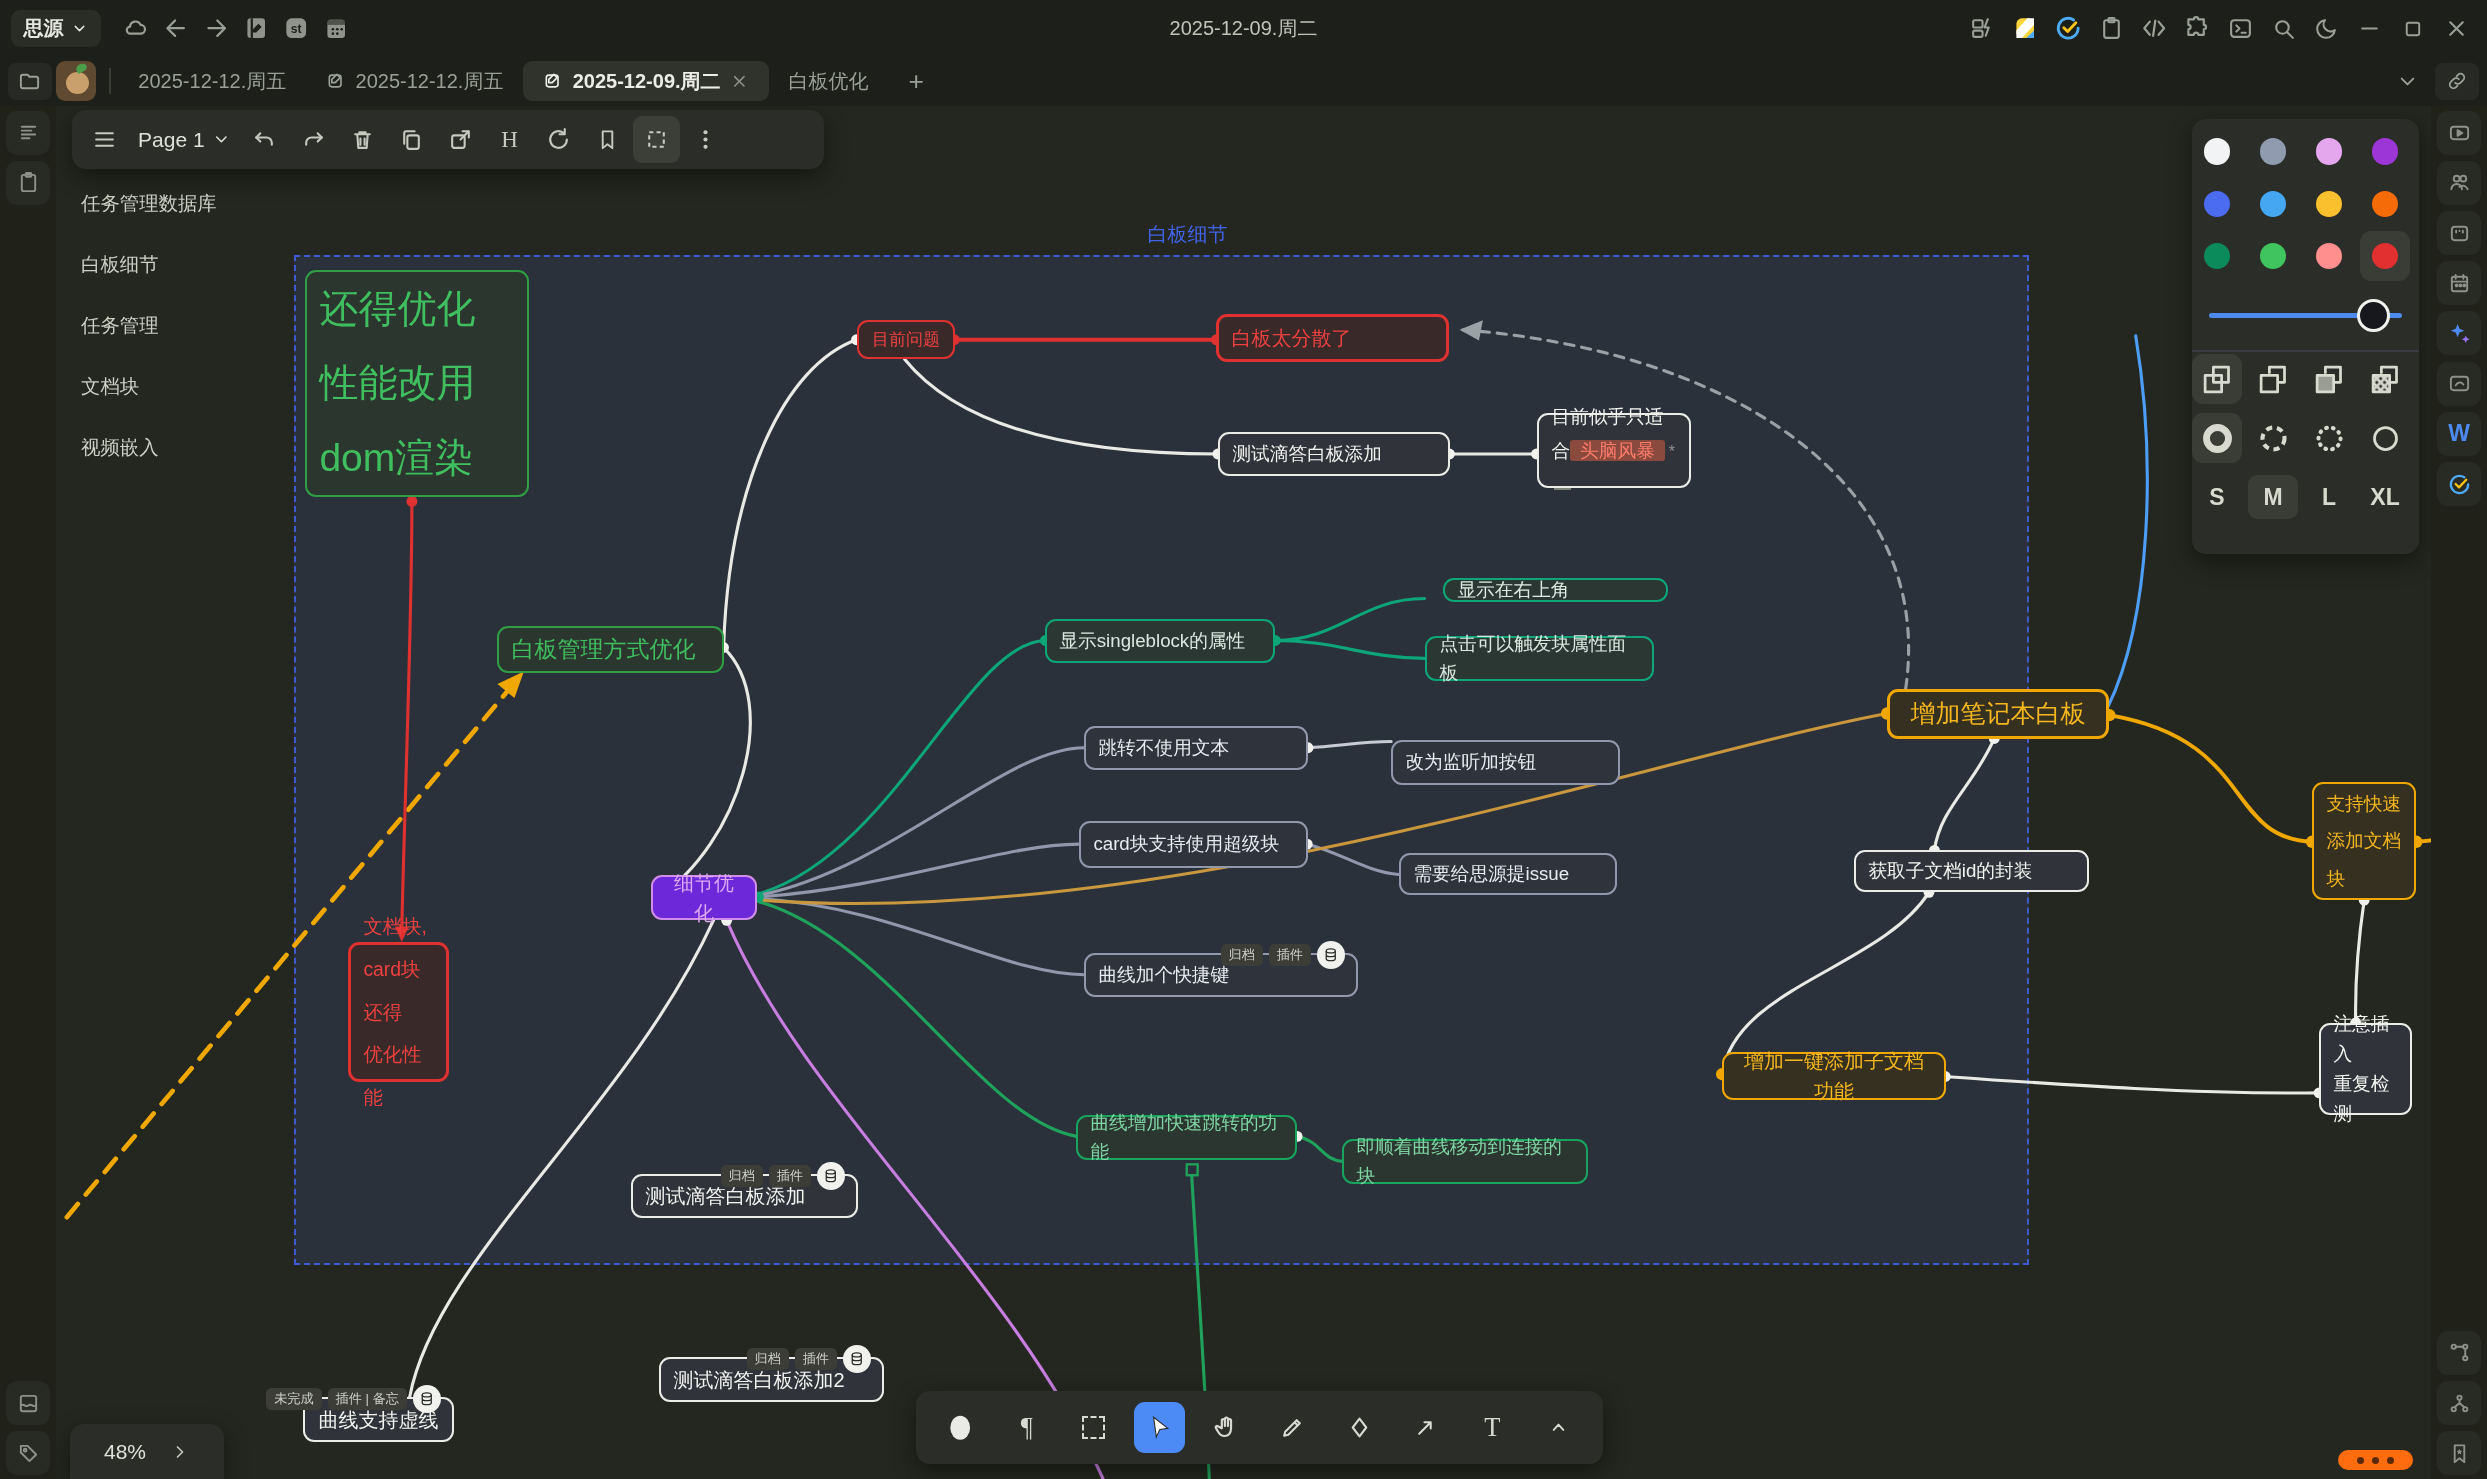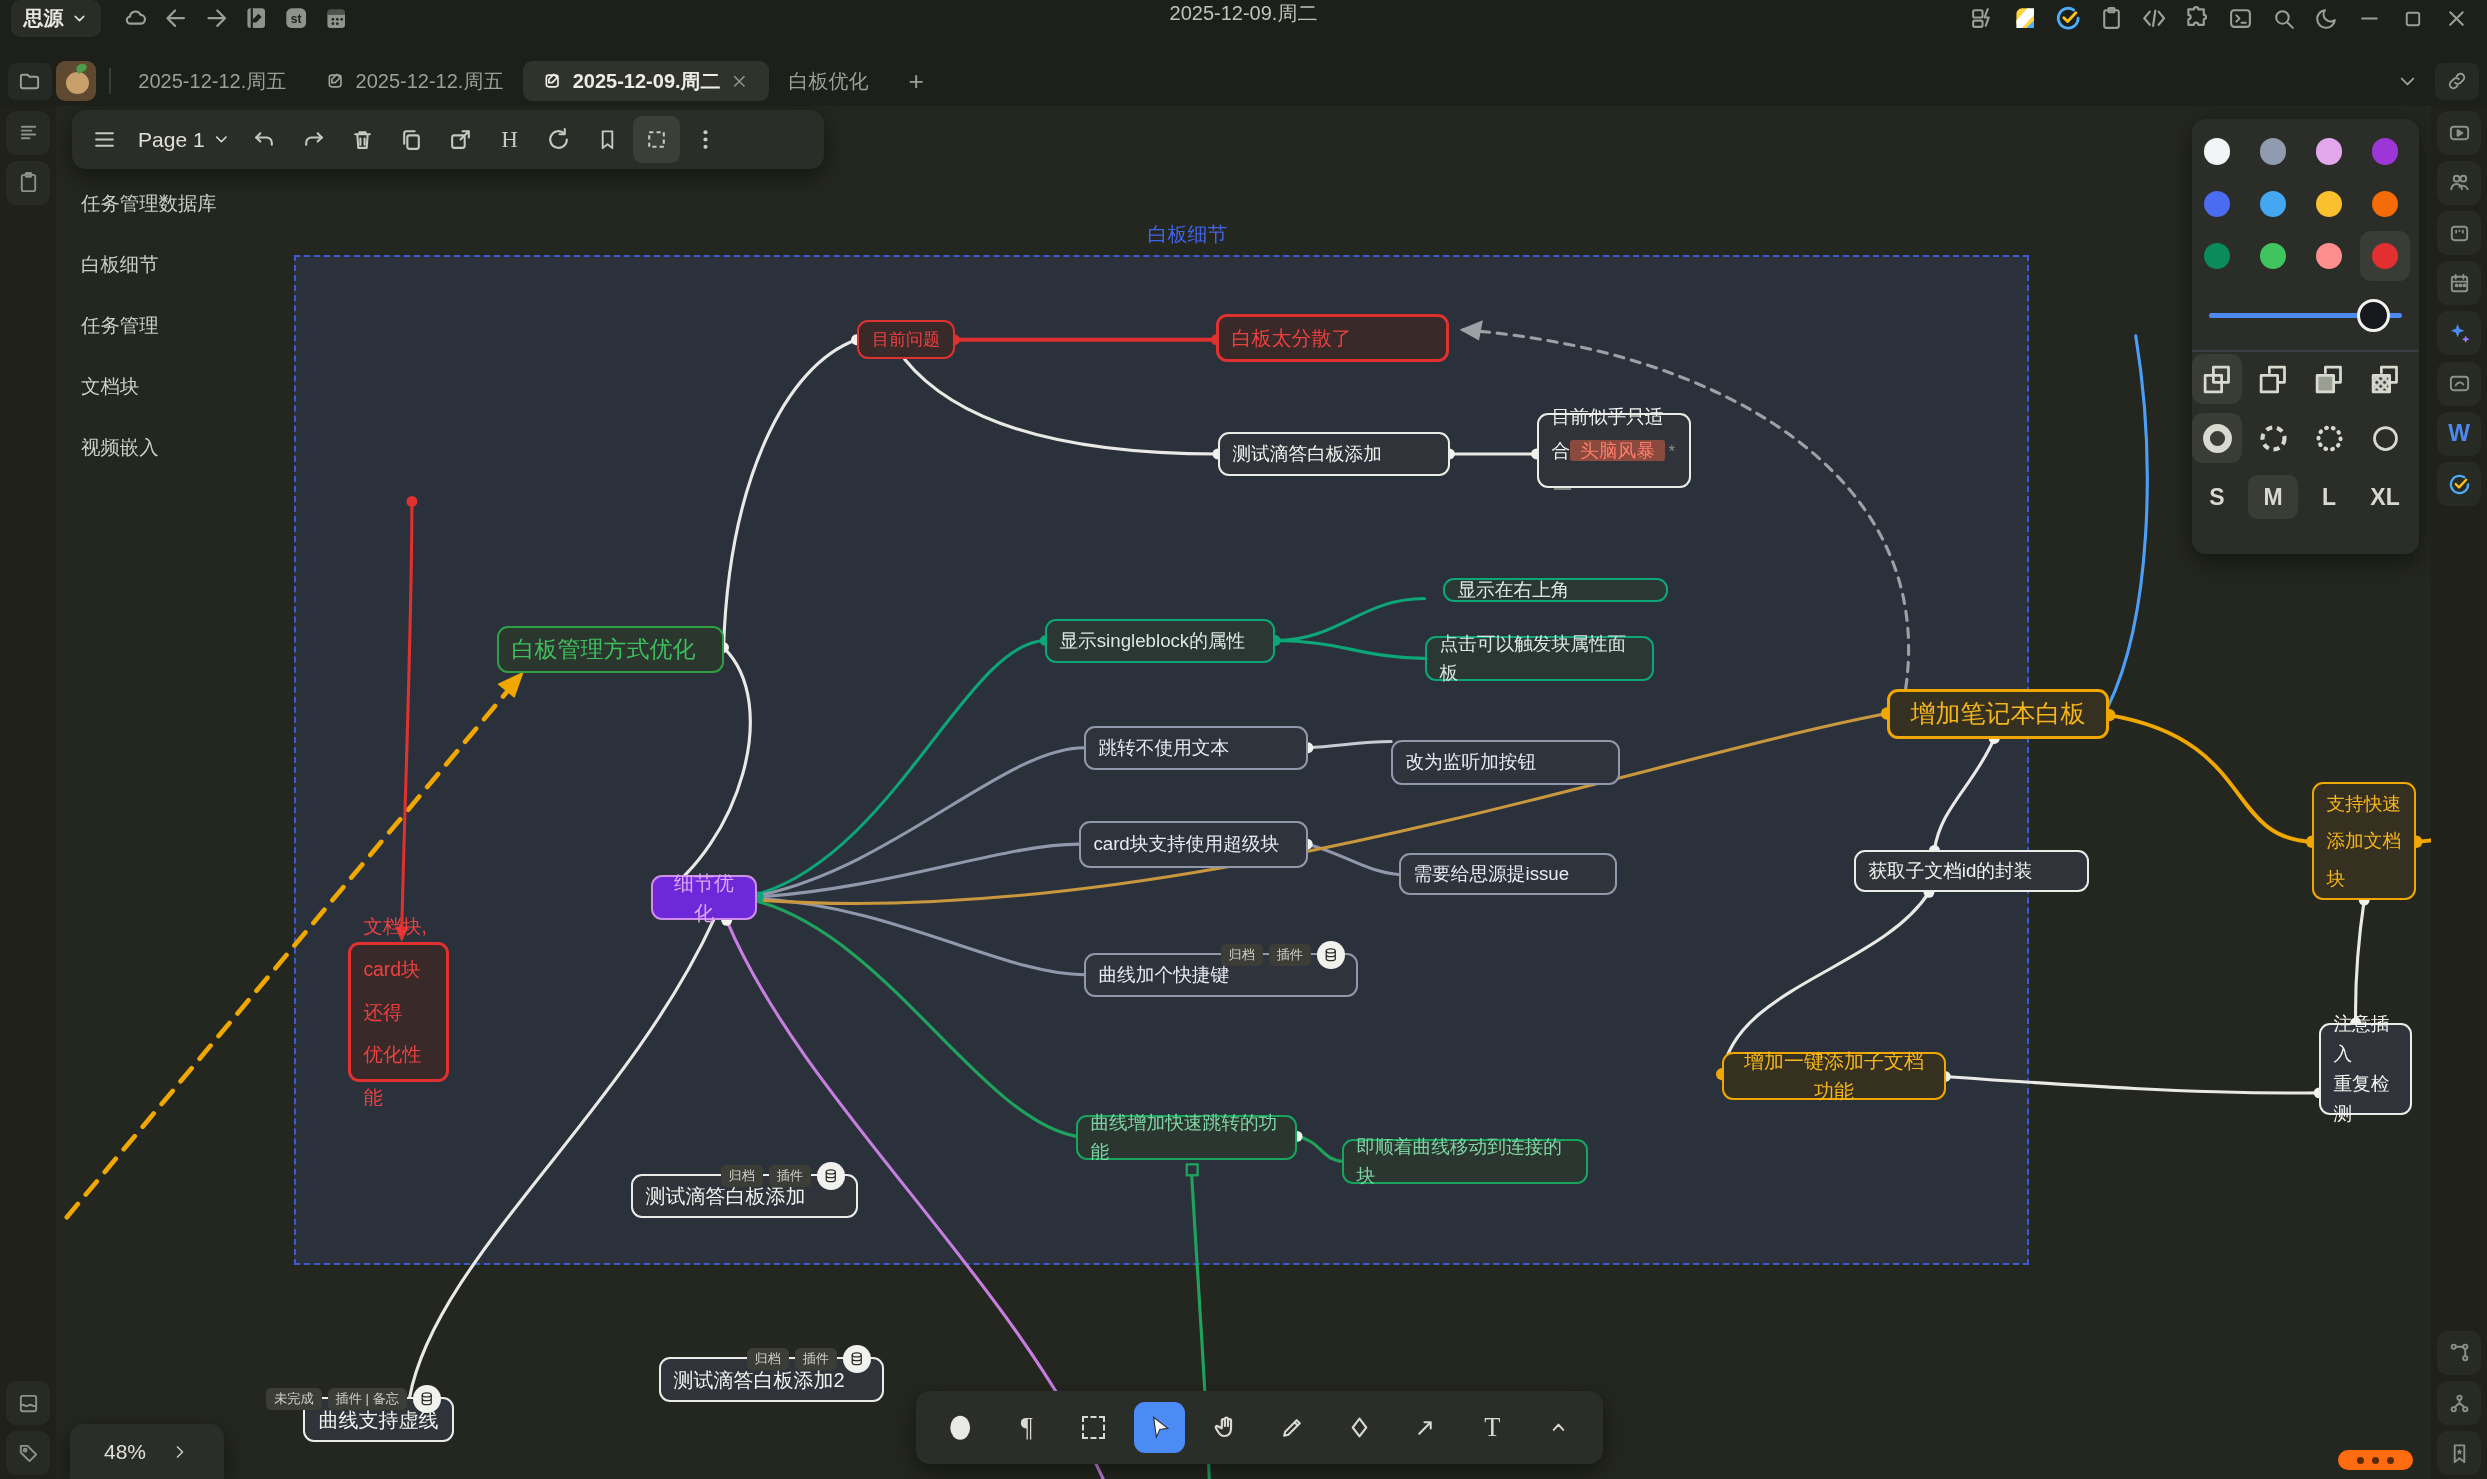--- a/index.html
+++ b/index.html
@@ -2,21 +2,21 @@
 <html style="font-size:12.4px"><head>
 <meta charset="utf-8">
 <style>
   *{box-sizing:border-box;margin:0;padding:0}
   html,body{width:2487px;height:1480px;overflow:hidden}
   body{position:relative;background:#24271f;font-family:"Liberation Sans",sans-serif;color:#d7dad0}
   svg{display:block}
   .ic{stroke:currentColor;fill:none;stroke-width:2;stroke-linecap:round;stroke-linejoin:round}
 
   
-  .titlebar{position:absolute;left:0;top:0;width:2487px;height:56px;background:#1d1f1a;display:flex;align-items:flex-start;z-index:60;padding:0 11px}
+  .titlebar{position:absolute;left:0;top:0;width:2487px;height:56px;background:#1d1f1a;display:flex;align-items:center;z-index:60;padding:0 11px}
   .appmenu{display:flex;align-items:center;gap:7.8px;background:#2a2c26;border-radius:9.3px;height:37px;padding:0 12.4px;color:#e6e8df;font-size:20px;font-weight:bold}
   .tb-btn{width:40px;height:37px;display:flex;align-items:center;justify-content:center;color:#9aa095;border-radius:7.8px}
   .tb-title{position:absolute;left:50%;transform:translateX(-50%);color:#bfc3b8;font-size:20px}
   .tb-right{margin-left:auto;display:flex;align-items:center;gap:3.1px}
 
   
   .tabbar{position:absolute;left:0;top:56px;width:2487px;height:50px;background:#1d1f1a;display:flex;align-items:center;z-index:60;padding:0 7.8px}
   .tab{display:flex;align-items:center;gap:9.3px;height:40px;padding:0 20px;color:#9aa095;font-size:20px;border-radius:9.3px;white-space:nowrap}
   .tab.active{background:#30332c;color:#ecoeee;color:#eceee6;font-weight:bold}
   .vsep{width:1.6px;height:26.4px;background:#3a3c35;margin:0 7.8px}
@@ -434,20 +434,23 @@
     <circle cx="2984" cy="1406" r="7" fill="#f1f2ee"></circle>
     <circle cx="3031" cy="1316" r="7" fill="#f1f2ee"></circle>
     <circle cx="3042" cy="1158" r="7" fill="#f1f2ee"></circle>
     <circle cx="2975" cy="1083" r="8" fill="#f0a800"></circle>
     <circle cx="3109" cy="1083" r="8" fill="#f0a800"></circle>
     <rect x="1527" y="1498" width="14" height="14" fill="#2b313b" stroke="#1fa35c" stroke-width="3"></rect>
   </g>
 </svg>
 
 <div id="nodes">
+    <div class="node c-green" style="left: 305px; top: 270px; width: 224px; height: 227px; font-size: 39px; line-height: 1.9;"><span class="ntext">还得优化
+性能改用
+dom渲染</span></div>
     <div class="node c-red" style="left: 857px; top: 320px; width: 98px; height: 39px; font-size: 17px; justify-content: center; text-align: center;"><span class="ntext">目前问题</span></div>
     <div class="node c-red" style="left: 1216px; top: 314px; width: 233px; height: 48px; font-size: 20px; border-width: 3.1px;"><span class="ntext">白板太分散了</span></div>
     <div class="node c-white" style="left: 1218px; top: 432px; width: 232px; height: 44px; font-size: 18.7px;"><span class="ntext">测试滴答白板添加</span></div>
     <div class="node c-white" style="left: 1537px; top: 413px; width: 154px; height: 75px; font-size: 18.7px; line-height: 1.8;"><span class="ntext">目前似乎只适合<em class="hl">头脑风暴</em><span class="star">*</span><i class="uline"></i></span></div>
     <div class="node c-green" style="left: 497px; top: 626px; width: 227px; height: 47px; font-size: 23px; justify-content: flex-start; text-align: center;"><span class="ntext">白板管理方式优化</span></div>
     <div class="node c-purple" style="left: 651px; top: 875px; width: 106px; height: 45px; font-size: 20px; justify-content: center; text-align: center;"><span class="ntext">细节优化</span></div>
     <div class="node c-red" style="left: 348px; top: 942px; width: 101px; height: 140px; font-size: 19.4px; line-height: 2.2; border-width: 3.1px;"><span class="ntext">文档块,
 card块还得
 优化性能</span></div>
     <div class="node c-teal" style="left: 1045px; top: 619px; width: 230px; height: 44px; font-size: 18.7px;"><span class="ntext">显示singleblock的属性</span></div>

